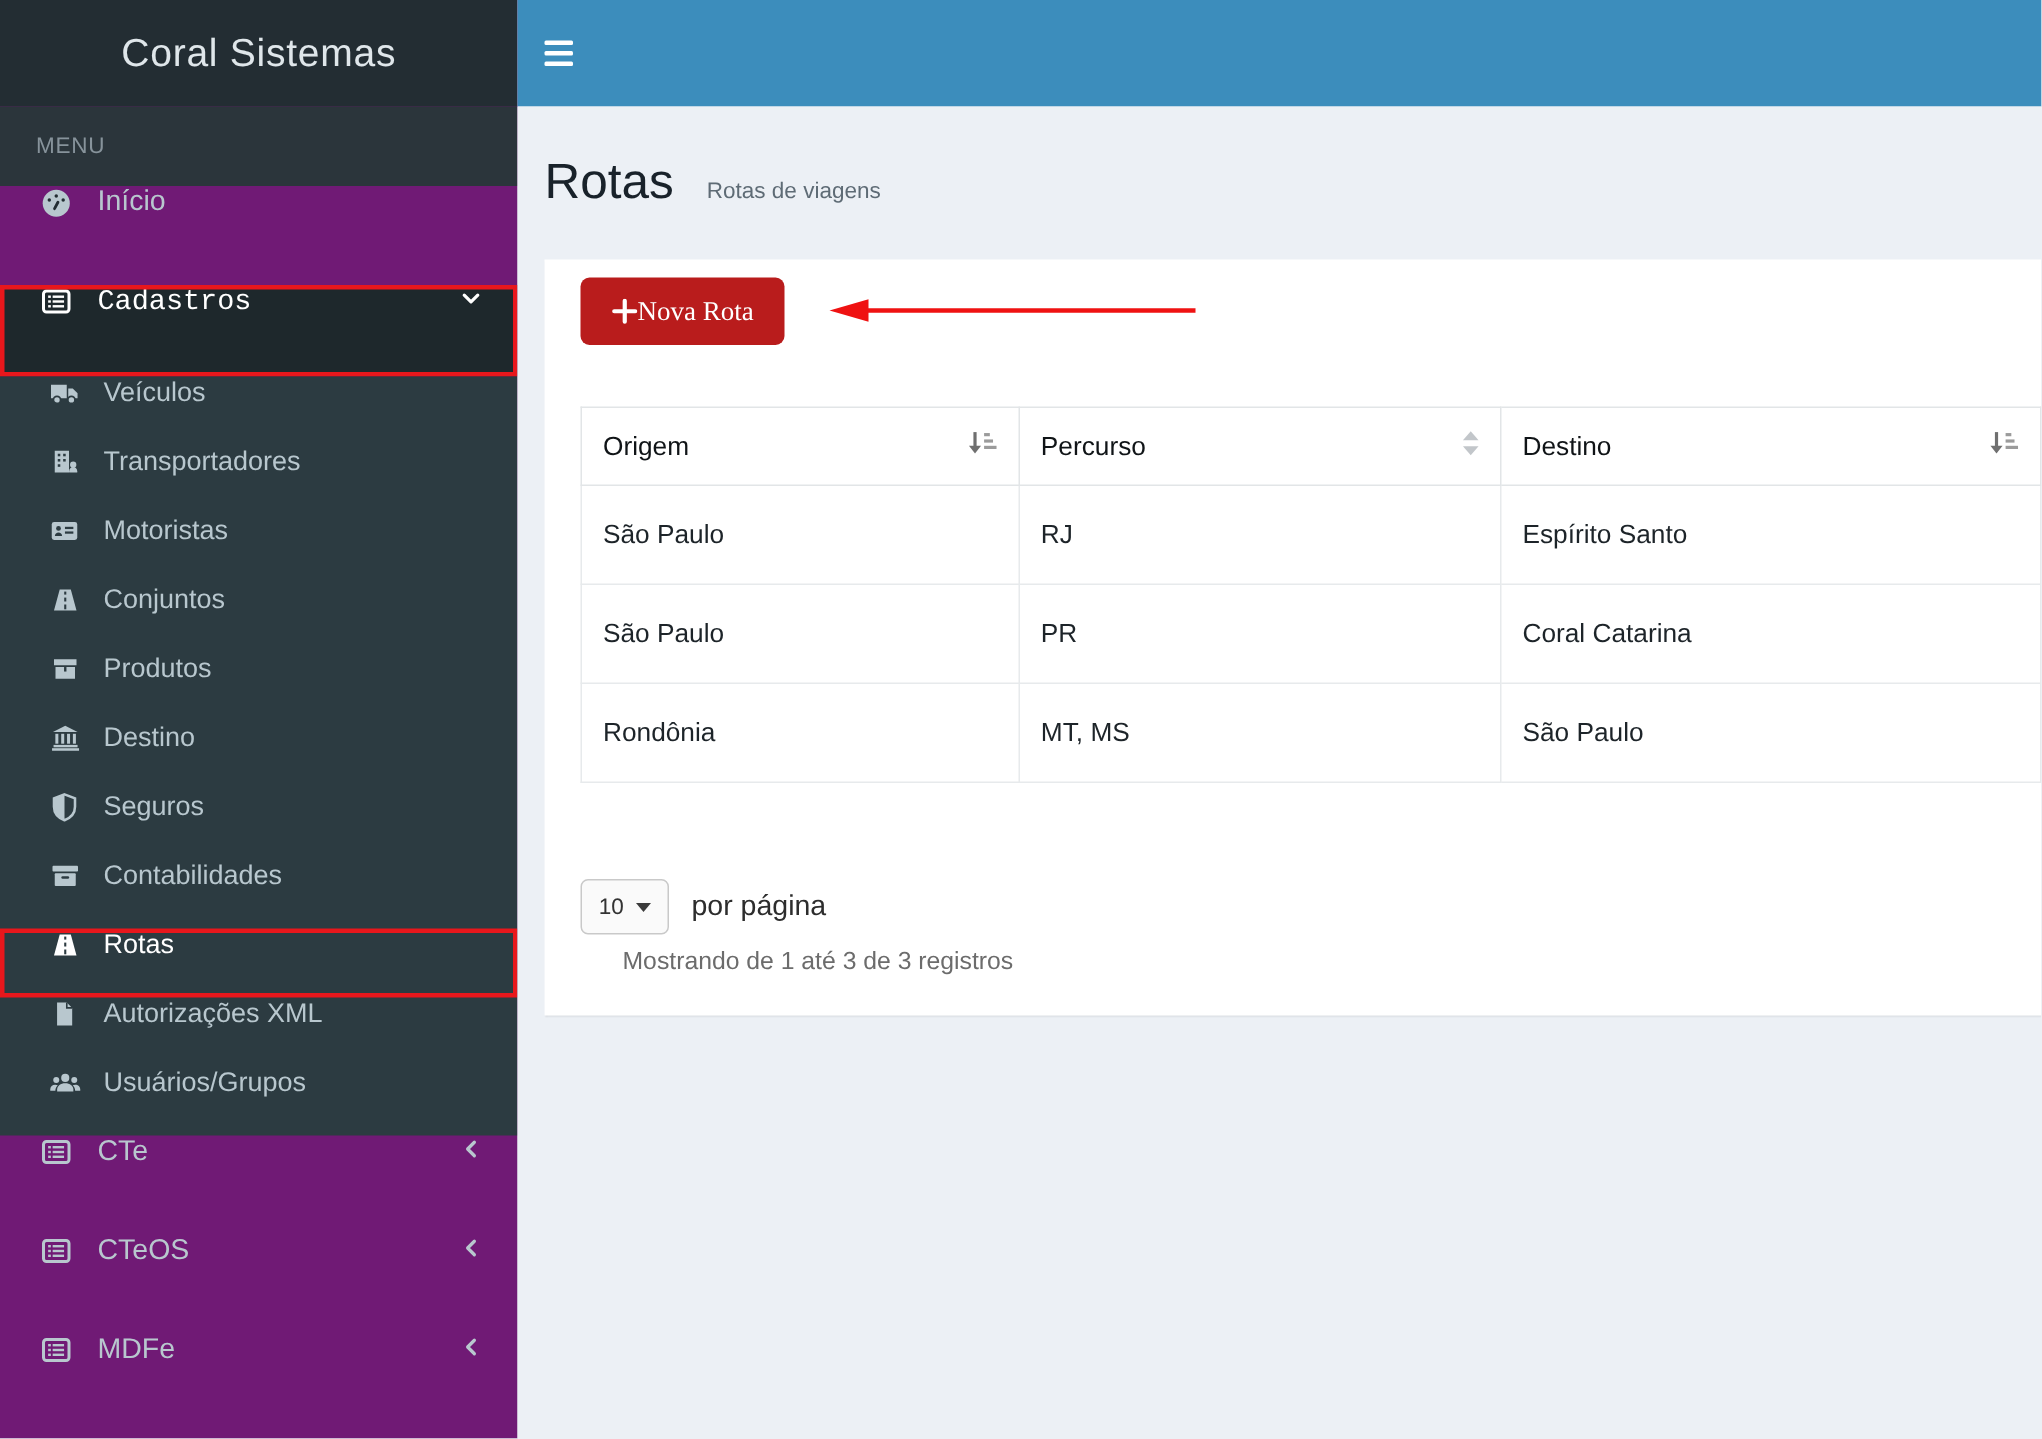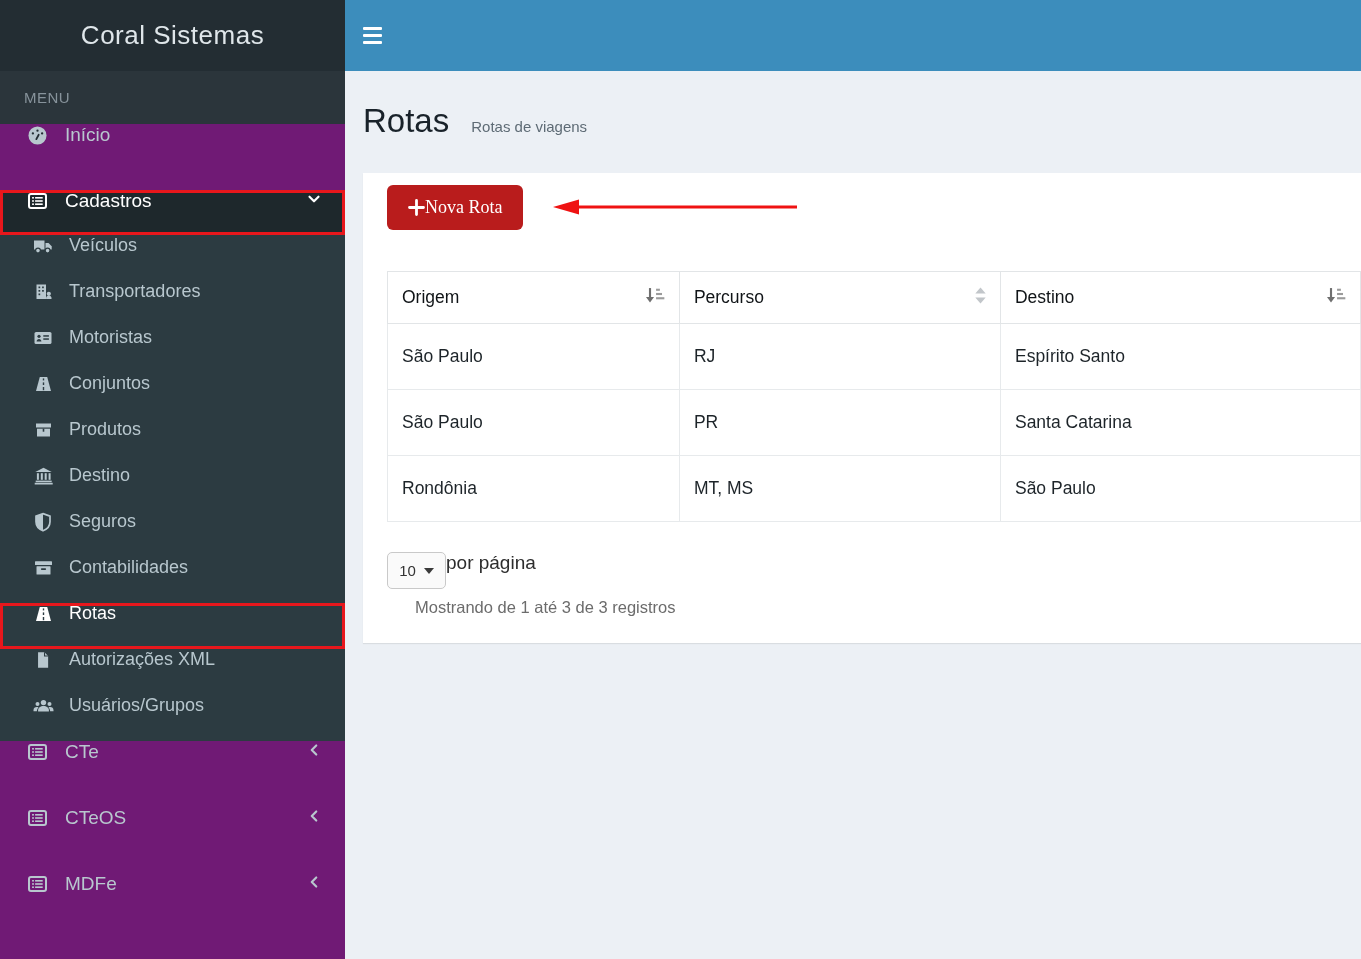--- a/index.html
+++ b/index.html
@@ -11,21 +11,21 @@
   .sidebar { grid-row:1 / span 2; background:#701a75; display:flex; flex-direction:column; overflow:hidden; }
   .brand { height:71px; flex:0 0 71px; background:#232d33; color:#dfe6ea; font-size:26px;
            display:flex; align-items:center; justify-content:center; letter-spacing:.5px; }
   .menu-header { height:53px; flex:0 0 53px; background:#2b353b; color:#87939b; font-size:15px;
                  display:flex; align-items:center; padding-left:24px; letter-spacing:.5px; }
   .side-item { height:66px; flex:0 0 auto; display:flex; align-items:flex-start; padding:0 22px 0 24px;
                gap:15px; font-size:19px; color:#b8c7ce; cursor:pointer; }
   .side-item .ic { width:26px; height:22px; display:flex; align-items:center; justify-content:center; flex:0 0 26px; }
   .side-item svg { display:block; }
   .chev { margin-left:auto; display:flex; align-items:center; }
-  .item-cadastros { height:45px; background:#1e282c; color:#fff; outline:3px solid #e8171c; outline-offset:-3px; }
+  .item-cadastros { height:61px; background:#1e282c; color:#fff; outline:3px solid #e8171c; outline-offset:-3px;font-family:Liberation Mono, monospace; }
   .submenu { background:#2c3b41; }
   .submenu .side-item { height:46px; padding-left:30px; gap:13px; font-size:18px; }
   .sub-active { color:#fff; outline:3px solid #e8171c; outline-offset:-3px; }
 
   
   .topbar { background:#3c8dbc; display:flex; align-items:center; }
   .hamburger { margin-left:18px; width:44px; height:44px; display:flex; flex-direction:column;
                justify-content:center; gap:4px; cursor:pointer; }
   .hamburger i { display:block; width:19px; height:3px; background:#fff; border-radius:1px; }
 
@@ -43,21 +43,21 @@
              border-radius:6px; cursor:pointer; }
   .annotation-arrow { position:absolute; left:188px; top:25px; pointer-events:none; }
 
   table { width:100%; border-collapse:collapse; margin-top:41px; table-layout:fixed; }
   col.c1 { width:30%; } col.c2 { width:33%; } col.c3 { width:37%; }
   th { border:1px solid #e2e5e7; height:52px; padding:0 14px; text-align:left;
        font-size:17.5px; font-weight:400; color:#101417; position:relative; cursor:pointer; }
   th .sort { position:absolute; right:13px; top:50%; transform:translateY(-50%); }
   td { border:1px solid #e7eaec; height:66px; padding:0 14px; font-size:17.5px; color:#1d2429; }
 
-  .pagination { margin-top:30px; display:flex; }
+  .pagination { margin-top:64px; display:flex; align-items:center; gap:15px; }
   .page-size { width:59px; height:37px; border:1px solid #c9c9c9; border-radius:5px; background:#fafafa;
                display:inline-flex; align-items:center; justify-content:center; gap:8px;
                font-size:15px; color:#333; font-family:inherit; cursor:pointer; }
   .caret { width:0; height:0; border-left:5px solid transparent; border-right:5px solid transparent;
            border-top:6px solid #3b3b3b; }
   .per-page { font-size:19px; color:#2d2d2d; }
   .summary { margin-top:9px; font-size:16.5px; color:#6c6c6c;margin-left:28px; }
 </style>
 </head>
 <body>
@@ -404,21 +404,21 @@
         </thead>
         <tbody>
           <tr>
             <td>São Paulo</td>
             <td>RJ</td>
             <td>Espírito Santo</td>
           </tr>
           <tr>
             <td>São Paulo</td>
             <td>PR</td>
-            <td>Santa Catarina</td>
+            <td>Coral Catarina</td>
           </tr>
           <tr>
             <td>Rondônia</td>
             <td>MT, MS</td>
             <td>São Paulo</td>
           </tr>
         </tbody>
       </table>
 
       <div class="pagination">

